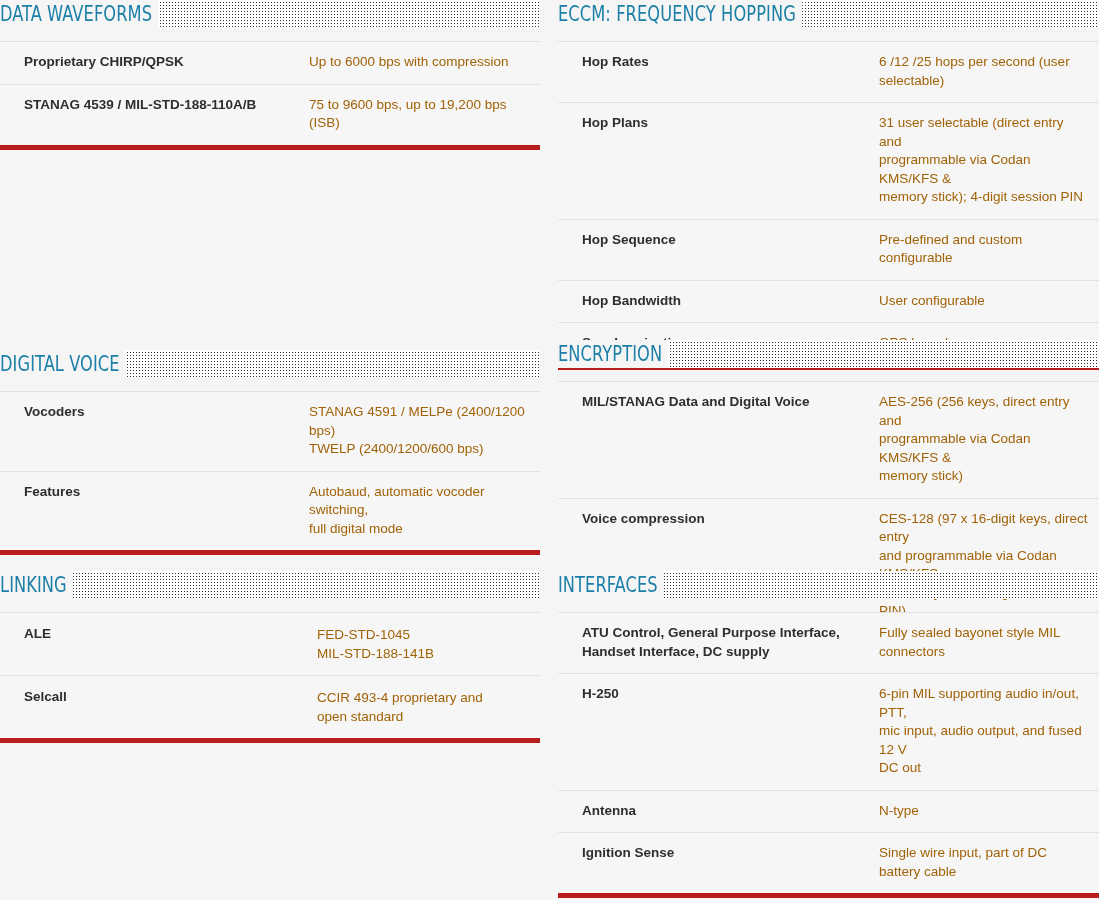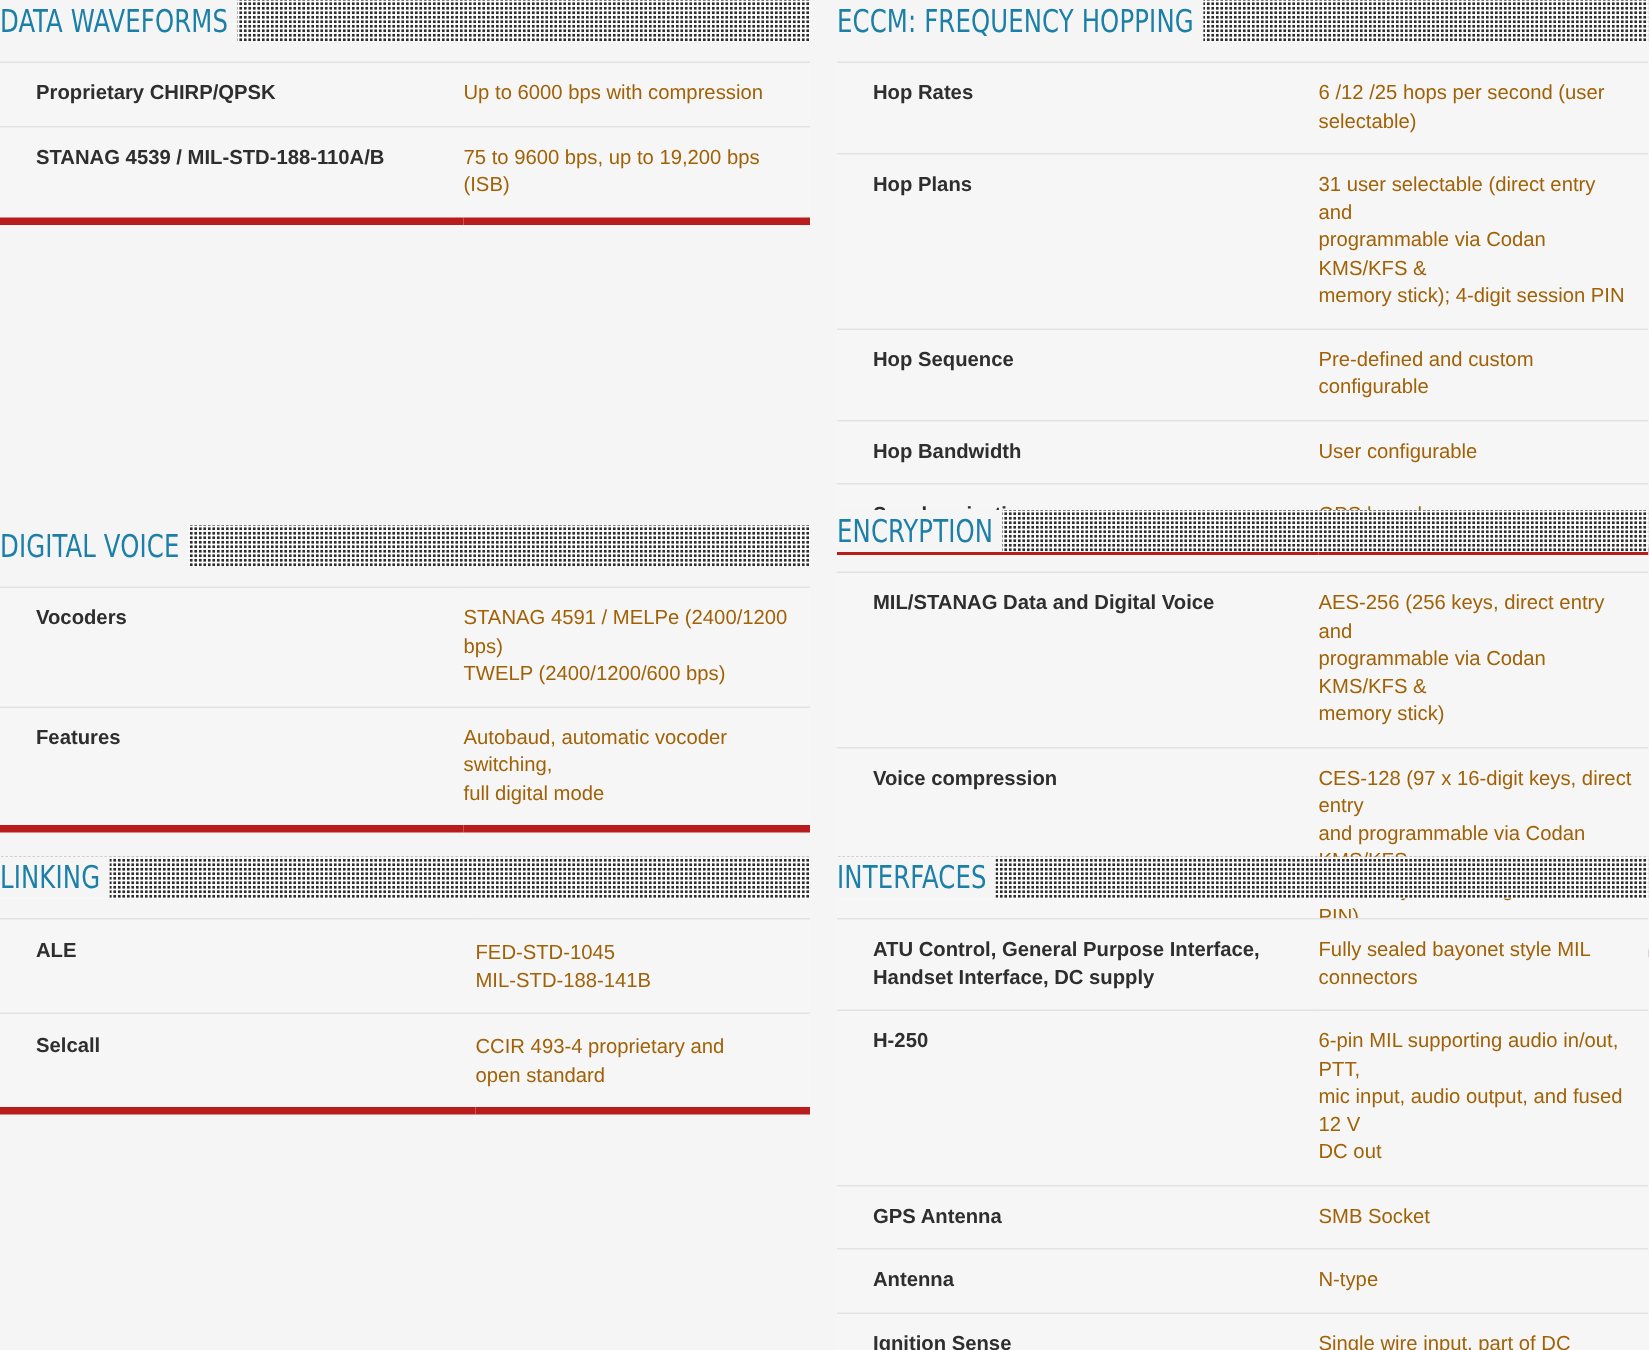--- a/index.html
+++ b/index.html
@@ -251,26 +251,20 @@
             </tr>
             <tr>
               <td class="label">H-250</td>
               <td class="value">
                 <span class="line">6-pin MIL supporting audio in/out, PTT,</span>
                 <span class="line">mic input, audio output, and fused 12 V</span>
                 <span class="line">DC out</span>
               </td>
             </tr>
             <tr>
-              <td class="label">GPS Antenna</td>
-              <td class="value">
-                <span class="line">SMB Socket</span>
-              </td>
-            </tr>
-            <tr>
               <td class="label">Antenna</td>
               <td class="value">
                 <span class="line">N-type</span>
               </td>
             </tr>
             <tr>
               <td class="label">Ignition Sense</td>
               <td class="value">
                 <span class="line">Single wire input, part of DC battery cable</span>
               </td>

